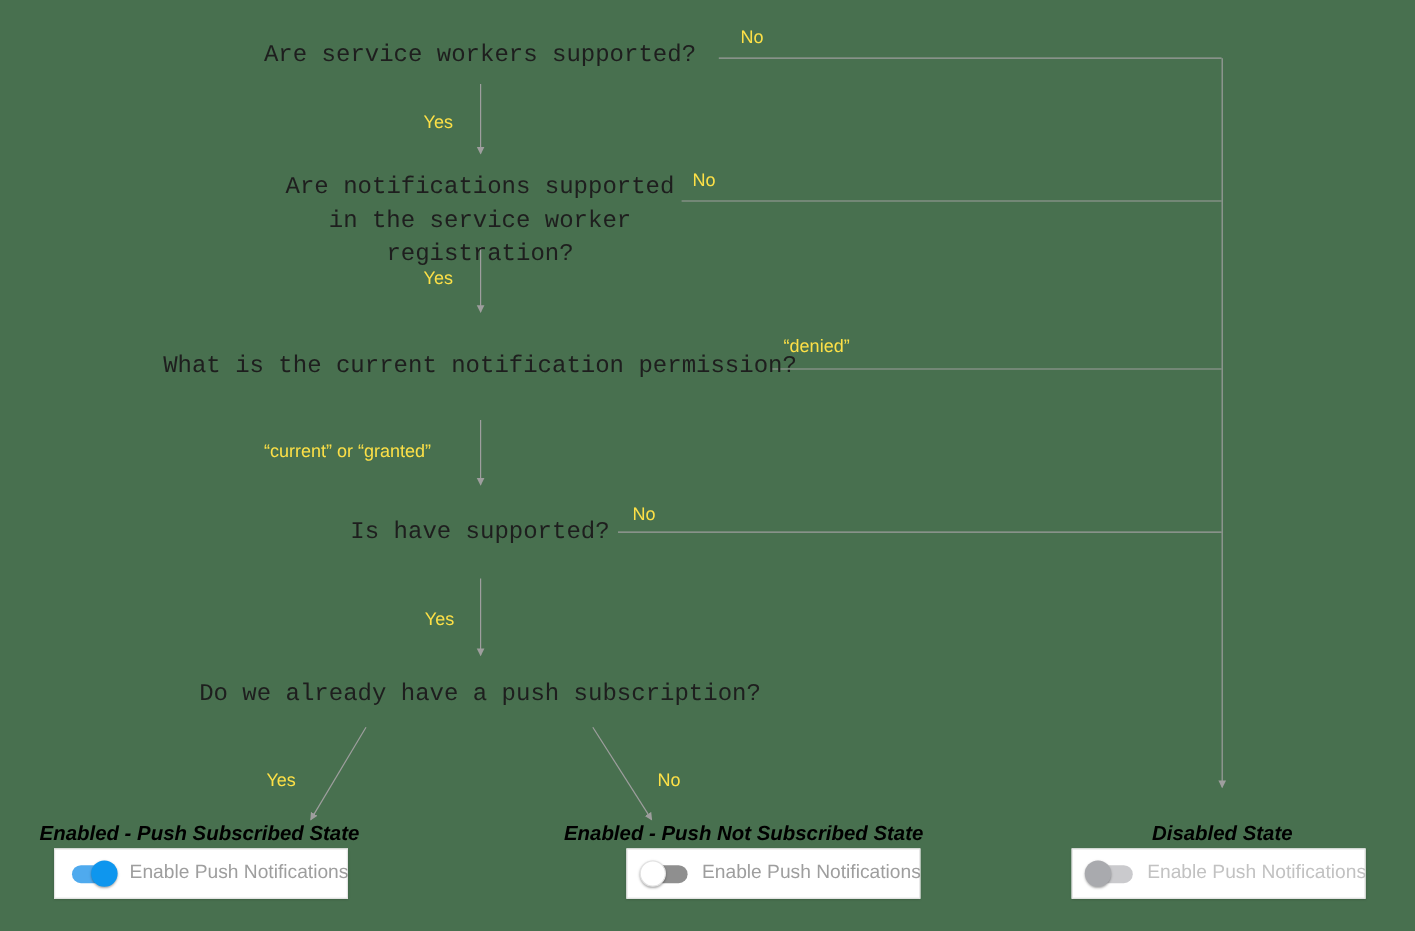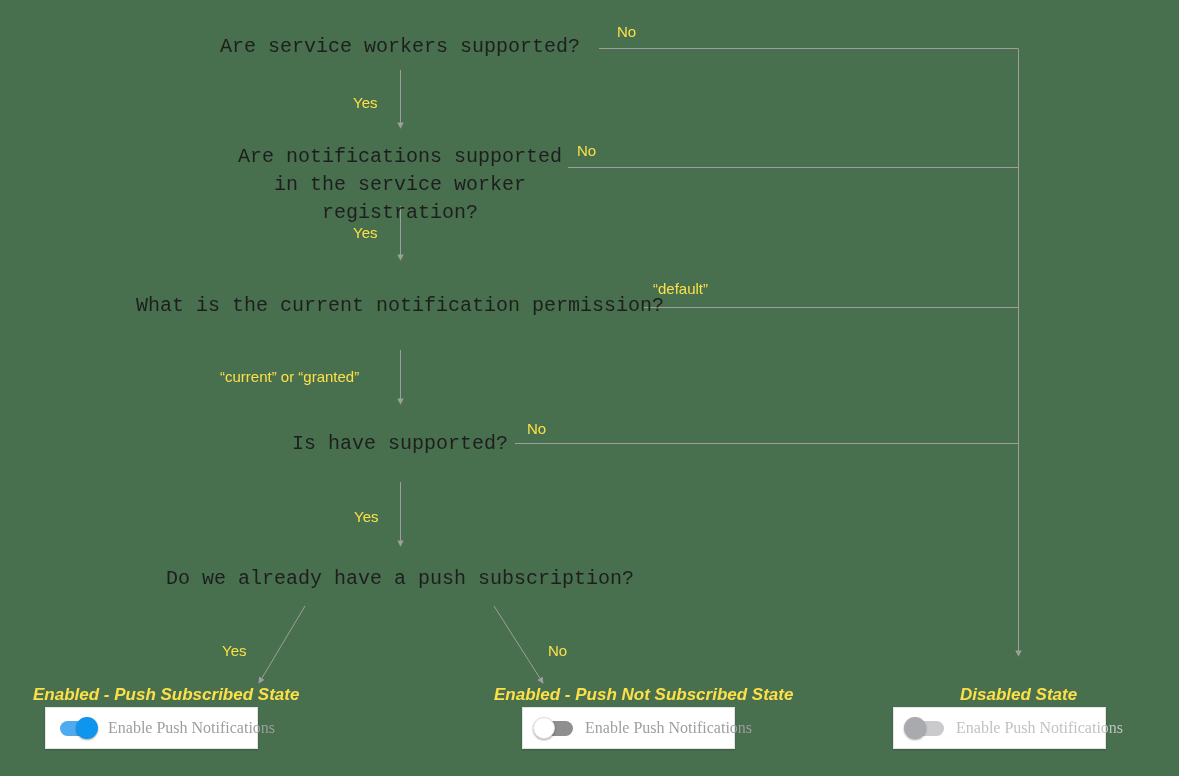--- a/index.html
+++ b/index.html
@@ -31,36 +31,35 @@
   .branch-label{
     position:absolute;
     color:#fde047;
     font-size:15px;
     white-space:nowrap;
   }
 
   .state-title{
     position:absolute;
     top:685px;
-    color:#fde047;
+    color:#000000;
     font-size:17px;
     font-weight:bold;
     font-style:italic;
     white-space:nowrap;
   }
 
   .state-card{
     position:absolute;
     top:707px;
-    width:213px;height:42px;
+    width:245px;height:42px;
     background:#FFFFFF;
     border:1px solid #E4E4E4;
     box-sizing:border-box;
     box-shadow:0 1px 2px rgba(0,0,0,0.18);
-    font-family:Liberation Serif, serif;
   }
   .card-label{
     position:absolute;
     left:62px;top:0;
     line-height:40px;
     font-size:16px;
     color:#9E9E9E;
     white-space:nowrap;
   }
   .state-card.disabled .card-label{color:#C2C2C2;}
@@ -130,30 +129,30 @@
 
   <div class="question" style="top:565px;">Do we already have a push subscription?</div>
 
   <div class="branch-label" style="left:353px;top:94px;">Yes</div>
   <div class="branch-label" style="left:617px;top:23px;">No</div>
 
   <div class="branch-label" style="left:353px;top:224px;">Yes</div>
   <div class="branch-label" style="left:577px;top:142px;">No</div>
 
   <div class="branch-label" style="left:220px;top:368px;">“current” or “granted”</div>
-  <div class="branch-label" style="left:653px;top:280px;">“default”</div>
+  <div class="branch-label" style="left:653px;top:280px;">“denied”</div>
 
   <div class="branch-label" style="left:354px;top:508px;">Yes</div>
   <div class="branch-label" style="left:527px;top:420px;">No</div>
 
   <div class="branch-label" style="left:222px;top:642px;">Yes</div>
   <div class="branch-label" style="left:548px;top:642px;">No</div>
 
   <div class="state-title" style="left:33px;">Enabled - Push Subscribed State</div>
-  <div class="state-title" style="left:494px;">Enabled - Push Not Subscribed State</div>
+  <div class="state-title" style="left:470px;">Enabled - Push Not Subscribed State</div>
   <div class="state-title" style="left:960px;">Disabled State</div>
 
   <div class="state-card" style="left:45px;">
     <div class="switch on">
       <div class="track"></div>
       <div class="knob"></div>
     </div>
     <div class="card-label">Enable Push Notifications</div>
   </div>
 

